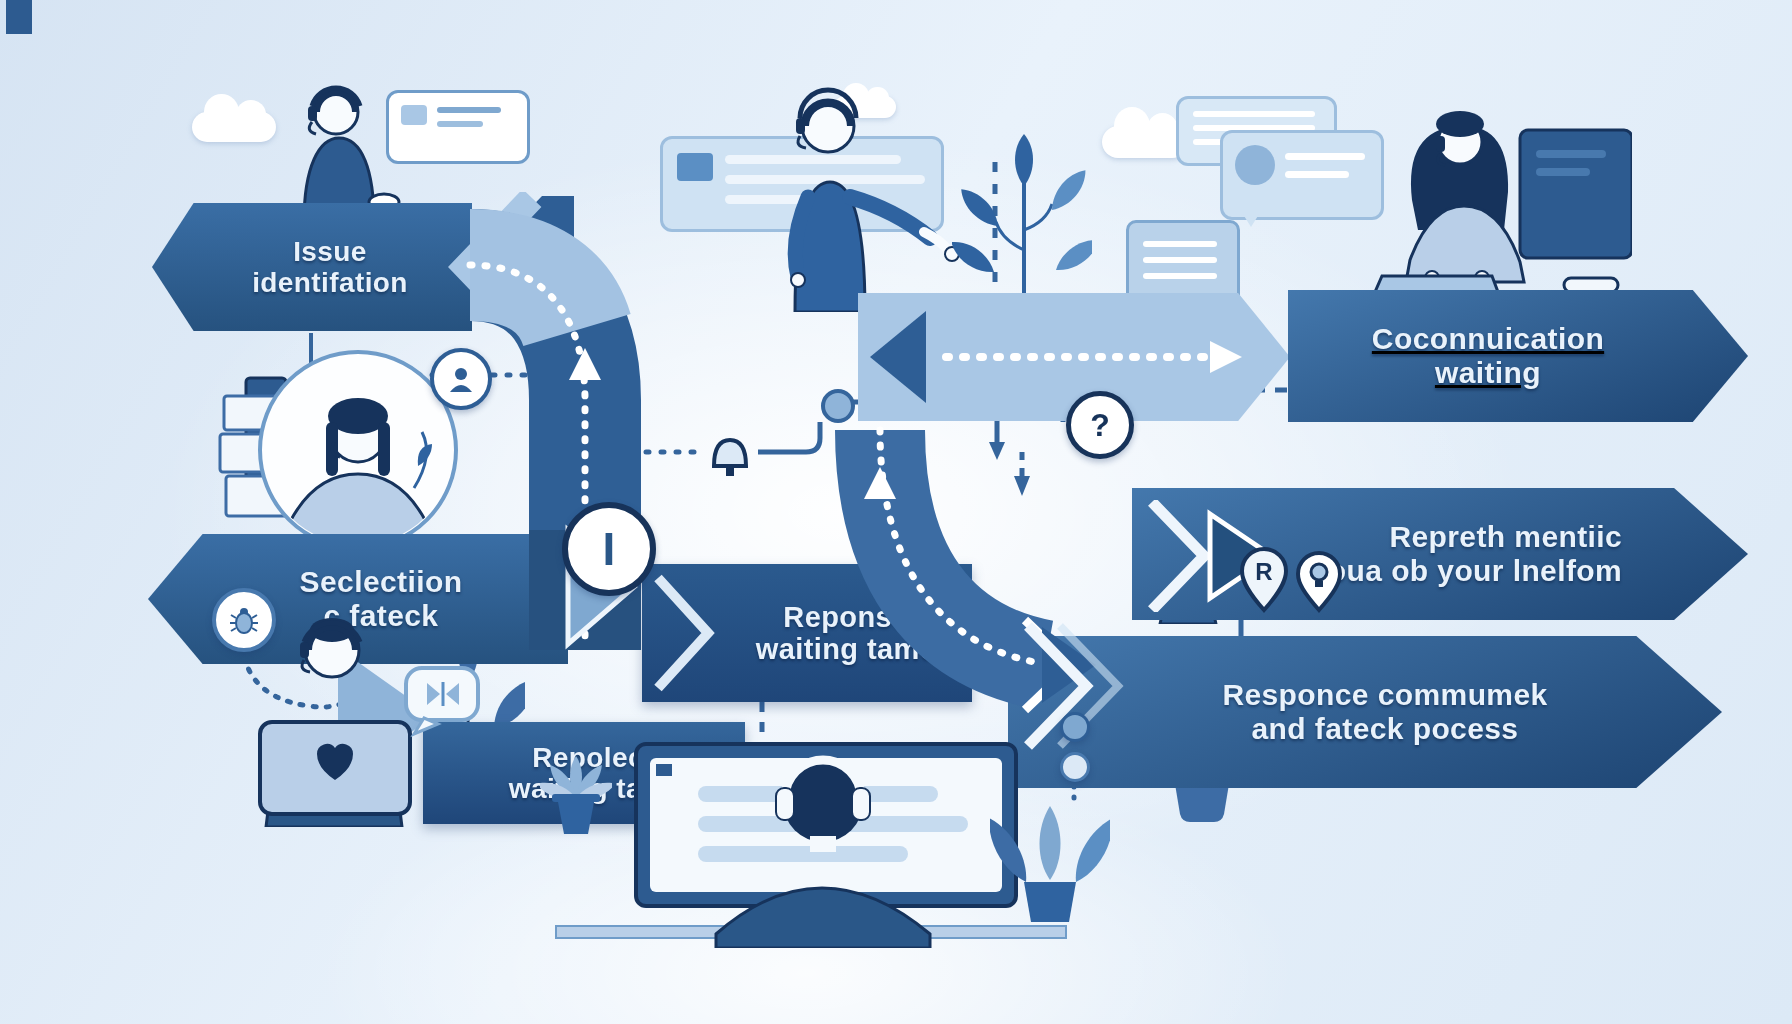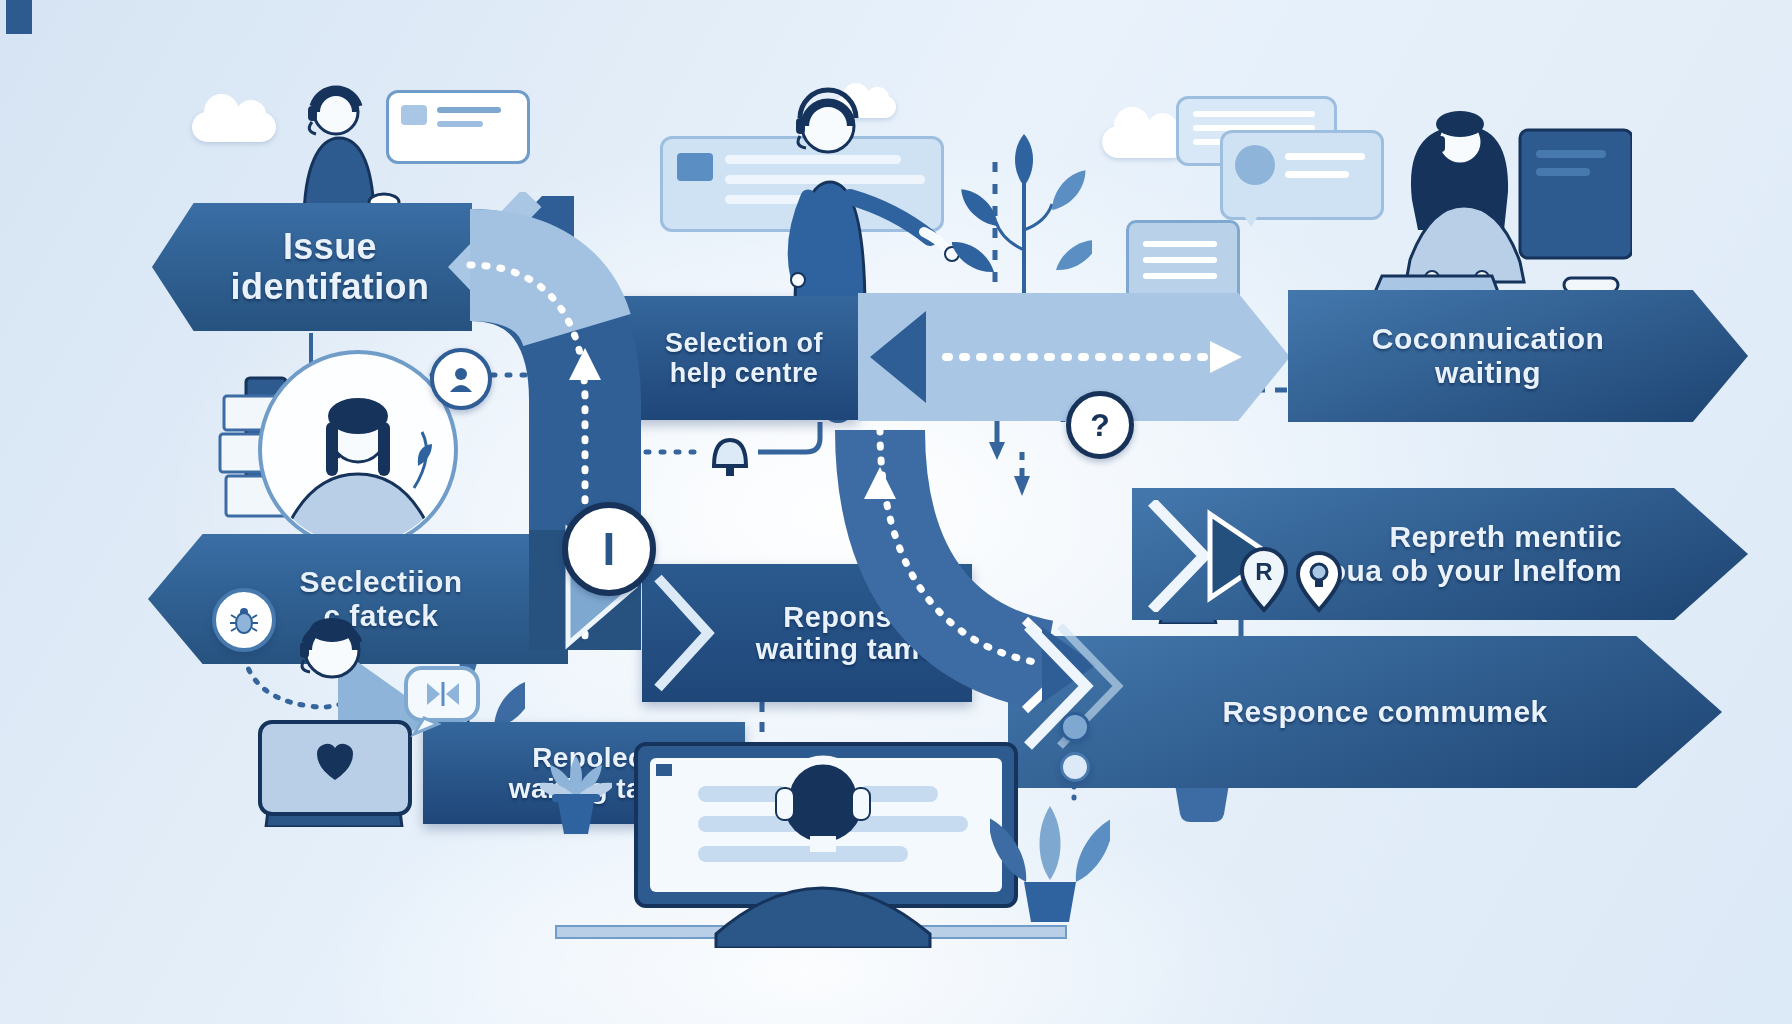--- a/index.html
+++ b/index.html
@@ -76,21 +76,21 @@
     <ellipse cx="112" cy="130" rx="15" ry="8" fill="#ffffff" stroke="#16335c" stroke-width="3"></ellipse>
   </svg>
 
   <div class="bubble" style="left:386px;top:90px;width:138px;height:68px;background:#ffffff;border:3px solid #6f9cc9;z-index:3;">
     <div class="abs" style="left:12px;top:12px;width:26px;height:20px;background:#a9c7e5;border-radius:4px;"></div>
     <div class="bar" style="left:48px;top:14px;width:64px;height:6px;background:#7fa8d0;"></div>
     <div class="bar" style="left:48px;top:28px;width:46px;height:6px;background:#9dbede;"></div>
   </div>
 
   <div class="banner arrow-left grad-a" style="left:152px;top:203px;width:320px;height:128px;z-index:4;">
-    <div class="btxt" style="font-size:36px;padding-left:36px;">
+    <div class="btxt" style="font-size:28px;padding-left:36px;">
       <div>Issue</div>
       <div>identifation</div>
     </div>
   </div>
 
   <svg class="abs" style="left:424px;top:192px;z-index:5;" width="150" height="150" viewBox="0 0 150 150">
     <polygon points="118,4 50,75 118,146 150,146 150,4" fill="#2e5e95"></polygon>
     <polyline points="108,6 42,75 108,144" stroke="#a9c7e5" stroke-width="26" fill="none"></polyline>
     <polygon points="58,75 86,58 86,92" fill="#ffffff"></polygon>
     <path d="M88 75 H142" stroke="#ffffff" stroke-width="7" stroke-dasharray="2 11" stroke-linecap="round" fill="none"></path>
@@ -119,26 +119,20 @@
     <circle cx="252" cy="172" r="7" fill="#f8fbfe" stroke="#16335c" stroke-width="2"></circle>
     <path d="M108 115 C95 145 92 170 98 195" stroke="#2f63a0" stroke-width="15" stroke-linecap="round" fill="none"></path>
     <circle cx="98" cy="198" r="7" fill="#f8fbfe" stroke="#16335c" stroke-width="2"></circle>
     <circle cx="128" cy="44" r="26" fill="#f8fbfe" stroke="#16335c" stroke-width="3"></circle>
     <path d="M102 44 A26 26 0 0 1 154 44 L147 44 A19 19 0 0 0 109 44 Z" fill="#16335c"></path>
     <path d="M100 36 A28 28 0 0 1 156 36" stroke="#16335c" stroke-width="5" fill="none"></path>
     <rect x="96" y="36" width="9" height="16" rx="4" fill="#16335c"></rect>
     <path d="M100 54 q-6 10 6 12" stroke="#16335c" stroke-width="3" fill="none"></path>
   </svg>
 
-  <div class="banner grad-b" style="left:600px;top:296px;width:258px;height:124px;z-index:4;">
-    <div class="btxt" style="font-size:27px;padding-left:30px;">
-      <div>Selection of</div>
-      <div>help centre</div>
-    </div>
-  </div>
 
   <div class="banner arrow-right" style="left:858px;top:293px;width:432px;height:128px;background:#a9c7e5;z-index:4;">
     <div class="abs tri-left" style="left:12px;top:18px;width:56px;height:92px;background:#2e5e95;"></div>
     <svg class="abs" style="left:80px;top:0;" width="340" height="128" viewBox="0 0 340 128">
       <path d="M8 64 H270" stroke="#ffffff" stroke-width="8" stroke-dasharray="3 14" stroke-linecap="round" fill="none"></path>
       <polygon points="272,48 304,64 272,80" fill="#ffffff"></polygon>
     </svg>
   </div>
 
   <div class="bubble" style="left:1176px;top:96px;width:155px;height:64px;background:#d8e8f6;border:3px solid #9dbede;z-index:3;">
@@ -170,21 +164,21 @@
     <path d="M88 74 q-6 9 5 11" stroke="#16335c" stroke-width="3" fill="none"></path>
     <path d="M58 180 q20 -54 54 -54 q36 0 56 56 l4 20 h-118 z" fill="#b9cfe8" stroke="#16335c" stroke-width="3"></path>
     <circle cx="80" cy="198" r="7" fill="#f8fbfe" stroke="#16335c" stroke-width="2"></circle>
     <circle cx="130" cy="198" r="7" fill="#f8fbfe" stroke="#16335c" stroke-width="2"></circle>
     <path d="M30 196 L140 196 L152 228 L16 228 Z" fill="#a9c7e5" stroke="#16335c" stroke-width="3"></path>
     <rect x="206" y="214" width="66" height="14" rx="7" fill="#f2f7fc" stroke="#16335c" stroke-width="3"></rect>
     <rect x="212" y="198" width="54" height="14" rx="7" fill="#f2f7fc" stroke="#16335c" stroke-width="3"></rect>
     <rect x="6" y="228" width="268" height="10" fill="#dbe7f4" stroke="#9dbede" stroke-width="2"></rect>
   </svg>
 
-  <div class="banner arrow-right grad-c" style="left:1288px;top:290px;width:460px;height:132px;z-index:4;">
+  <div class="banner arrow-right grad-c" style="left:1288px;top:290px;width:460px;height:132px;z-index:4;text-decoration:underline;">
     <div class="btxt" style="font-size:30px;padding-right:60px;">
       <div>Coconnuication</div>
       <div>waiting</div>
     </div>
   </div>
 
   <svg class="abs" style="left:218px;top:338px;z-index:3;" width="240" height="228" viewBox="0 0 240 228">
     <rect x="28" y="40" width="40" height="122" rx="4" fill="#2d5b90" stroke="#16335c" stroke-width="3"></rect>
     <rect x="6" y="58" width="64" height="34" rx="3" fill="#f2f7fc" stroke="#3d6ca5" stroke-width="3"></rect>
     <rect x="2" y="96" width="72" height="38" rx="3" fill="#f2f7fc" stroke="#3d6ca5" stroke-width="3"></rect>
@@ -380,20 +374,21 @@
 
   <svg class="abs" style="left:1294px;top:550px;z-index:6;" width="50" height="64" viewBox="0 0 50 64">
     <path d="M25 60 C10 43 4 33 4 24 a21 21 0 1 1 42 0 c0 9 -6 19 -21 36z" fill="#ffffff" stroke="#17335a" stroke-width="4"></path>
     <circle cx="25" cy="22" r="8" fill="#a9c7e5" stroke="#17335a" stroke-width="3"></circle>
     <rect x="21" y="31" width="8" height="6" fill="#17335a"></rect>
   </svg>
 
   <div class="banner arrow-right grad-c" style="left:1008px;top:636px;width:714px;height:152px;z-index:4;">
     <div class="btxt" style="font-size:30px;padding-left:110px;padding-right:70px;">
       <div>Responce commumek</div>
+      <div>and fateck pocess</div>
     </div>
   </div>
   <svg class="abs" style="left:1018px;top:622px;z-index:5;" width="130" height="128" viewBox="0 0 130 128">
     <polyline points="10,4 68,64 10,124" stroke="#eef5fc" stroke-width="11" fill="none"></polyline>
     <polyline points="42,4 100,64 42,124" stroke="#cfe2f3" stroke-width="8" fill="none" opacity="0.6"></polyline>
   </svg>
 
   <div class="badge" style="left:1060px;top:712px;width:24px;height:24px;background:#7fa8d0;border:3px solid #2e5e95;z-index:6;"></div>
   <div class="badge" style="left:1060px;top:752px;width:24px;height:24px;background:#dce9f6;border:3px solid #4879ae;z-index:6;"></div>
 

